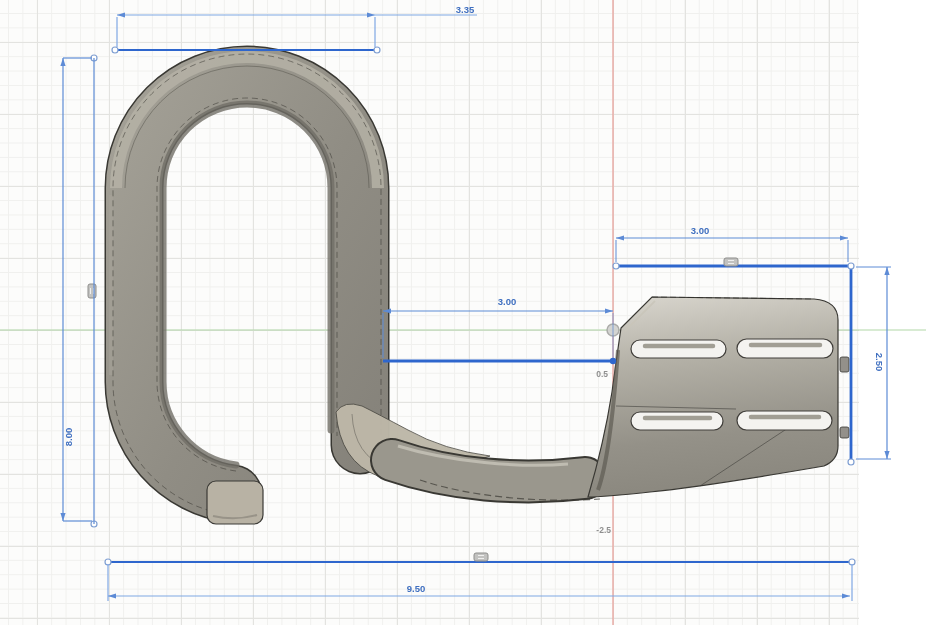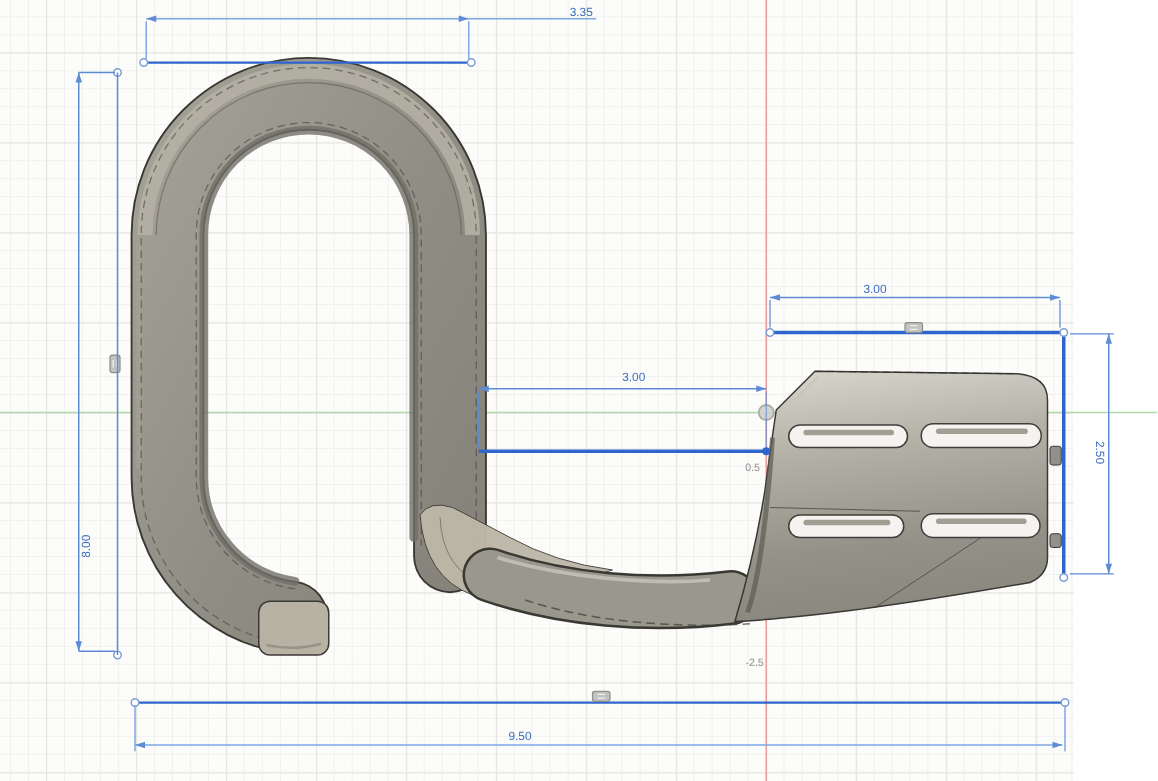--- a/index.html
+++ b/index.html
@@ -7,20 +7,21 @@
   .viewport{
     position:relative;width:859px;height:625px;
     background-color:#fcfcfb;
     background-image:
       linear-gradient(#e3e3e0 1px, transparent 1px),
       linear-gradient(90deg,#e3e3e0 1px, transparent 1px),
       linear-gradient(#f0f0ee 1px, transparent 1px),
       linear-gradient(90deg,#f0f0ee 1px, transparent 1px);
     background-size:72px 72px,72px 72px,14.4px 14.4px,14.4px 14.4px;
     background-position:37px 42px,37px 42px,8px 13px,8px 13px;
+    font-weight:bold;
   }
   svg{position:absolute;inset:0;}
   text{user-select:none;}
   .dimtxt{font-size:9.5px;fill:#3f6fc0;}
   .graytxt{font-size:8.5px;fill:#8f8f8f;}
 </style>
 </head>
 <body>
 
 <div class="viewport">

